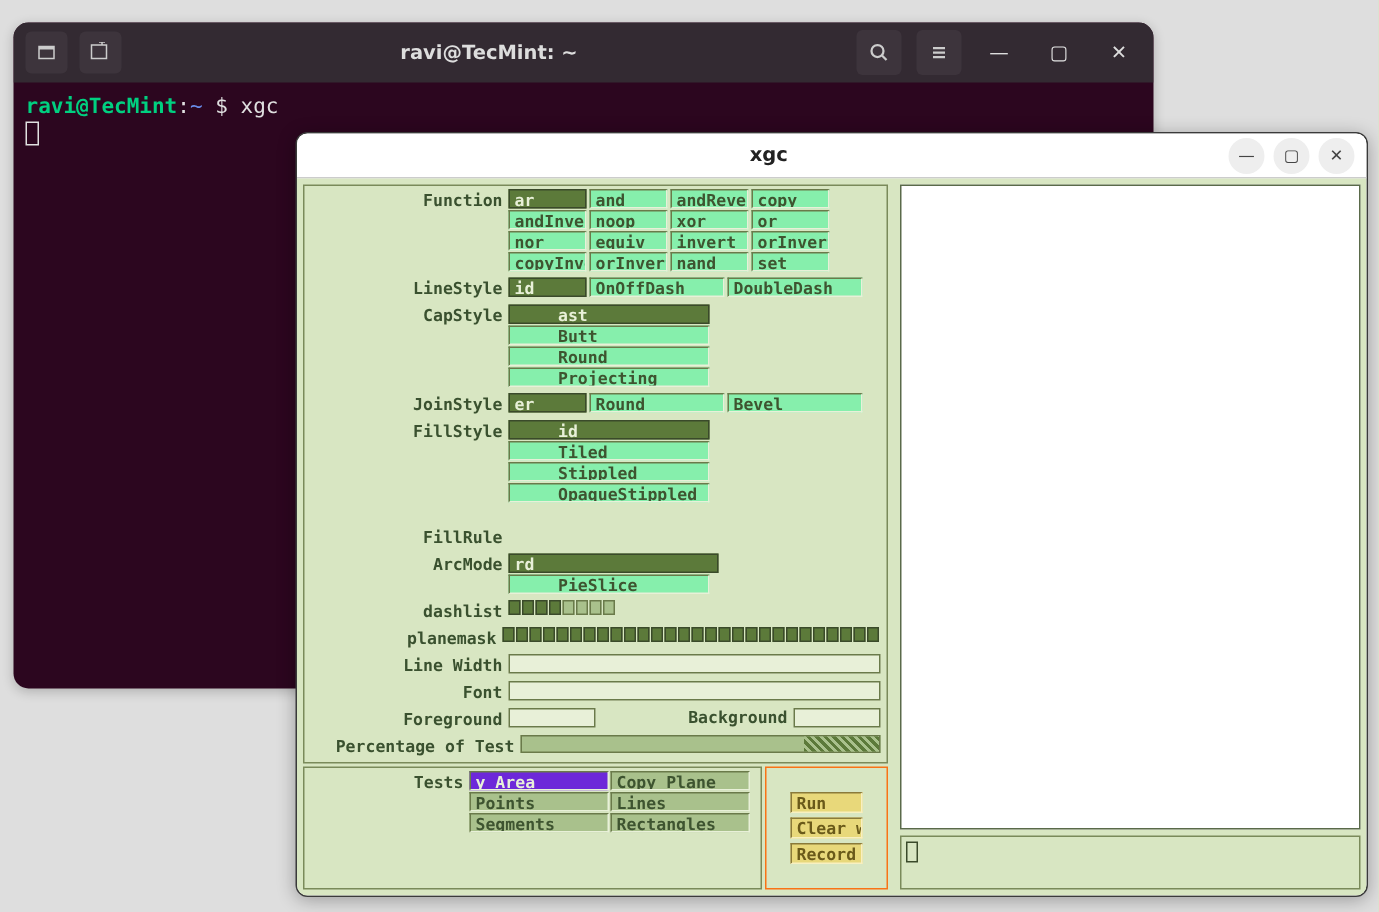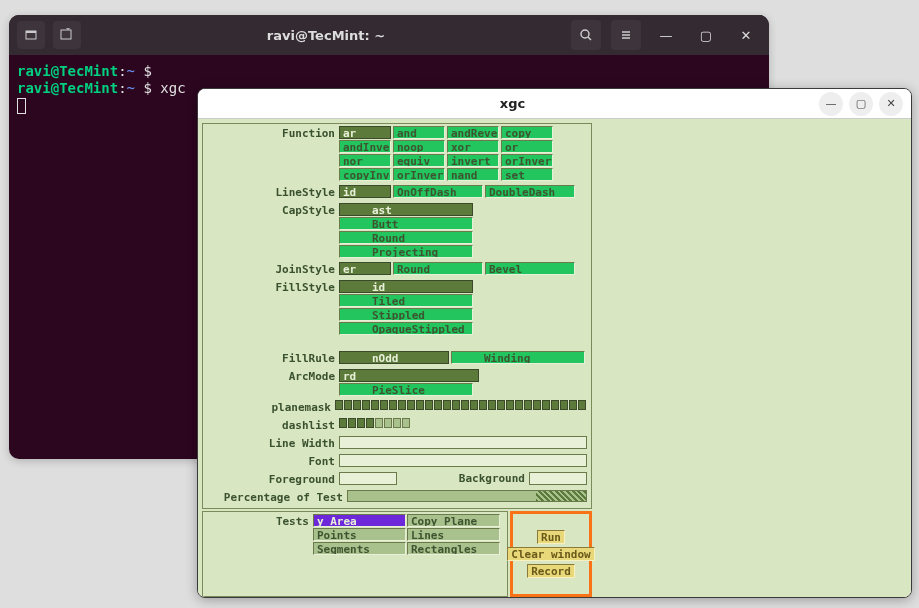--- a/index.html
+++ b/index.html
@@ -99,21 +99,20 @@
     border-radius: 50%;
     background: #eee;
     display: flex; align-items: center; justify-content: center;
     font-size: 11px; color: #444;
   }
 
   .xgc-body {
     display: flex;
     height: calc(100% - 30px);
     background: #d8e6c2;
-    flex-direction: column;
   }
   .xgc-left {
     width: 398px;
     padding: 4px;
     display: flex;
     flex-direction: column;
     gap: 0;
   }
   .xgc-right {
     flex: 1;
@@ -147,21 +146,21 @@
     padding-top: 1px;
     white-space: nowrap;
   }
   .row-opts {
     flex: 1;
     display: flex;
     flex-wrap: wrap;
     gap: 1px 2px;
   }
   .opt {
-    background: #22c55e;
+    background: #86efac;
     color: #3e5430;
     padding: 0 3px;
     height: 13px;
     line-height: 13px;
     font-size: 11px;
     border: 1px solid #6a7a4a;
     border-right-color: #e8f0d8;
     border-bottom-color: #e8f0d8;
     white-space: nowrap;
     cursor: pointer;
@@ -234,26 +233,25 @@
     overflow: hidden;
     white-space: nowrap;
     cursor: pointer;
     font-weight: bold;
     font-family: "Lucida Console","DejaVu Sans Mono",monospace;
   }
   .topt.sel { background: #6d28d9; color: #e8f0d8; }
 
   .cmds {
     width: 82px;
-    border: 3px solid #f97316;
+    border: 1px solid #f97316;
     padding: 16px;
     display: flex;
     flex-direction: column;
     gap: 3px;
-    align-items: center;
   }
   .cmd {
     background: #e8d87a;
     color: #6a5a1a;
     border: 1px solid #8a7a3a;
     border-right-color: #f8f0c0;
     border-bottom-color: #f8f0c0;
     height: 14px;
     line-height: 14px;
     font-size: 11px;
@@ -329,23 +327,20 @@
             <line x1="3" y1="7" x2="11" y2="7" stroke="#ccc" stroke-width="1.5"></line>
             <line x1="3" y1="10" x2="11" y2="10" stroke="#ccc" stroke-width="1.5"></line>
           </svg>
       </div>
       <div class="term-ctrl">—</div>
       <div class="term-ctrl">▢</div>
       <div class="term-ctrl">✕</div>
     </div>
   </div>
   <div class="term-body">
-    <div>
-      <span class="tp-user">ravi</span><span class="tp-user">@</span><span class="tp-host">TecMint</span><span class="tp-colon">:</span><span class="tp-tilde">~</span><span class="tp-dollar"> $ </span>
-    </div>
     <div>
       <span class="tp-user">ravi</span><span class="tp-user">@</span><span class="tp-host">TecMint</span><span class="tp-colon">:</span><span class="tp-tilde">~</span><span class="tp-dollar"> $ </span><span class="tp-cmd">xgc</span>
     </div>
     <span class="term-cursor"></span>
   </div>
 </div>
 
 <div class="xgc-window">
   <div class="xgc-titlebar">
     <div class="xgc-title">xgc</div>
@@ -414,79 +409,75 @@
           <div class="row-opts">
             <div class="opt sel w136">id</div>
             <div class="opt w136">Tiled</div>
             <div class="opt w136">Stippled</div>
             <div class="opt w136">OpaqueStippled</div>
           </div>
         </div>
 
         <div class="row" style="margin-top:16px">
             <div class="row-label">FillRule</div>
-          <div class="row-opts">
-            <div class="opt sel w136" style="width:110px">nOdd</div>
-            <div class="opt w136">Winding</div>
-          </div>
         </div>
 
         <div class="row" style="margin-top:4px">
             <div class="row-label">ArcMode</div>
           <div class="row-opts">
             <div class="opt sel" style="width:140px">rd</div>
             <div class="opt w136">PieSlice</div>
           </div>
         </div>
 
         <div class="row" style="margin-top:4px">
-            <div class="row-label">planemask</div>
-          <div class="bits-row">
-            <div class="bit"></div>
-              <div class="bit"></div>
-              <div class="bit"></div>
-              <div class="bit"></div>
-              <div class="bit"></div>
-              <div class="bit"></div>
-              <div class="bit"></div>
-              <div class="bit"></div>
-            <div class="bit"></div>
-              <div class="bit"></div>
-              <div class="bit"></div>
-              <div class="bit"></div>
-              <div class="bit"></div>
-              <div class="bit"></div>
-              <div class="bit"></div>
-              <div class="bit"></div>
-            <div class="bit"></div>
-              <div class="bit"></div>
-              <div class="bit"></div>
-              <div class="bit"></div>
-              <div class="bit"></div>
-              <div class="bit"></div>
-              <div class="bit"></div>
-              <div class="bit"></div>
-            <div class="bit"></div>
-              <div class="bit"></div>
-              <div class="bit"></div>
-              <div class="bit"></div>
-          </div>
-        </div>
-
-        <div class="row" style="margin-top:4px">
             <div class="row-label">dashlist</div>
           <div class="bits-row">
             <div class="bit"></div>
               <div class="bit"></div>
               <div class="bit"></div>
               <div class="bit"></div>
               <div class="bit off"></div>
               <div class="bit off"></div>
               <div class="bit off"></div>
               <div class="bit off"></div>
+          </div>
+        </div>
+
+        <div class="row" style="margin-top:4px">
+            <div class="row-label">planemask</div>
+          <div class="bits-row">
+            <div class="bit"></div>
+              <div class="bit"></div>
+              <div class="bit"></div>
+              <div class="bit"></div>
+              <div class="bit"></div>
+              <div class="bit"></div>
+              <div class="bit"></div>
+              <div class="bit"></div>
+            <div class="bit"></div>
+              <div class="bit"></div>
+              <div class="bit"></div>
+              <div class="bit"></div>
+              <div class="bit"></div>
+              <div class="bit"></div>
+              <div class="bit"></div>
+              <div class="bit"></div>
+            <div class="bit"></div>
+              <div class="bit"></div>
+              <div class="bit"></div>
+              <div class="bit"></div>
+              <div class="bit"></div>
+              <div class="bit"></div>
+              <div class="bit"></div>
+              <div class="bit"></div>
+            <div class="bit"></div>
+              <div class="bit"></div>
+              <div class="bit"></div>
+              <div class="bit"></div>
           </div>
         </div>
 
         <div class="row" style="margin-top:4px">
             <div class="row-label">Line Width</div>
           <div class="input-line"></div>
         </div>
         <div class="row" style="margin-top:4px">
             <div class="row-label">Font</div>
           <div class="input-line"></div>

